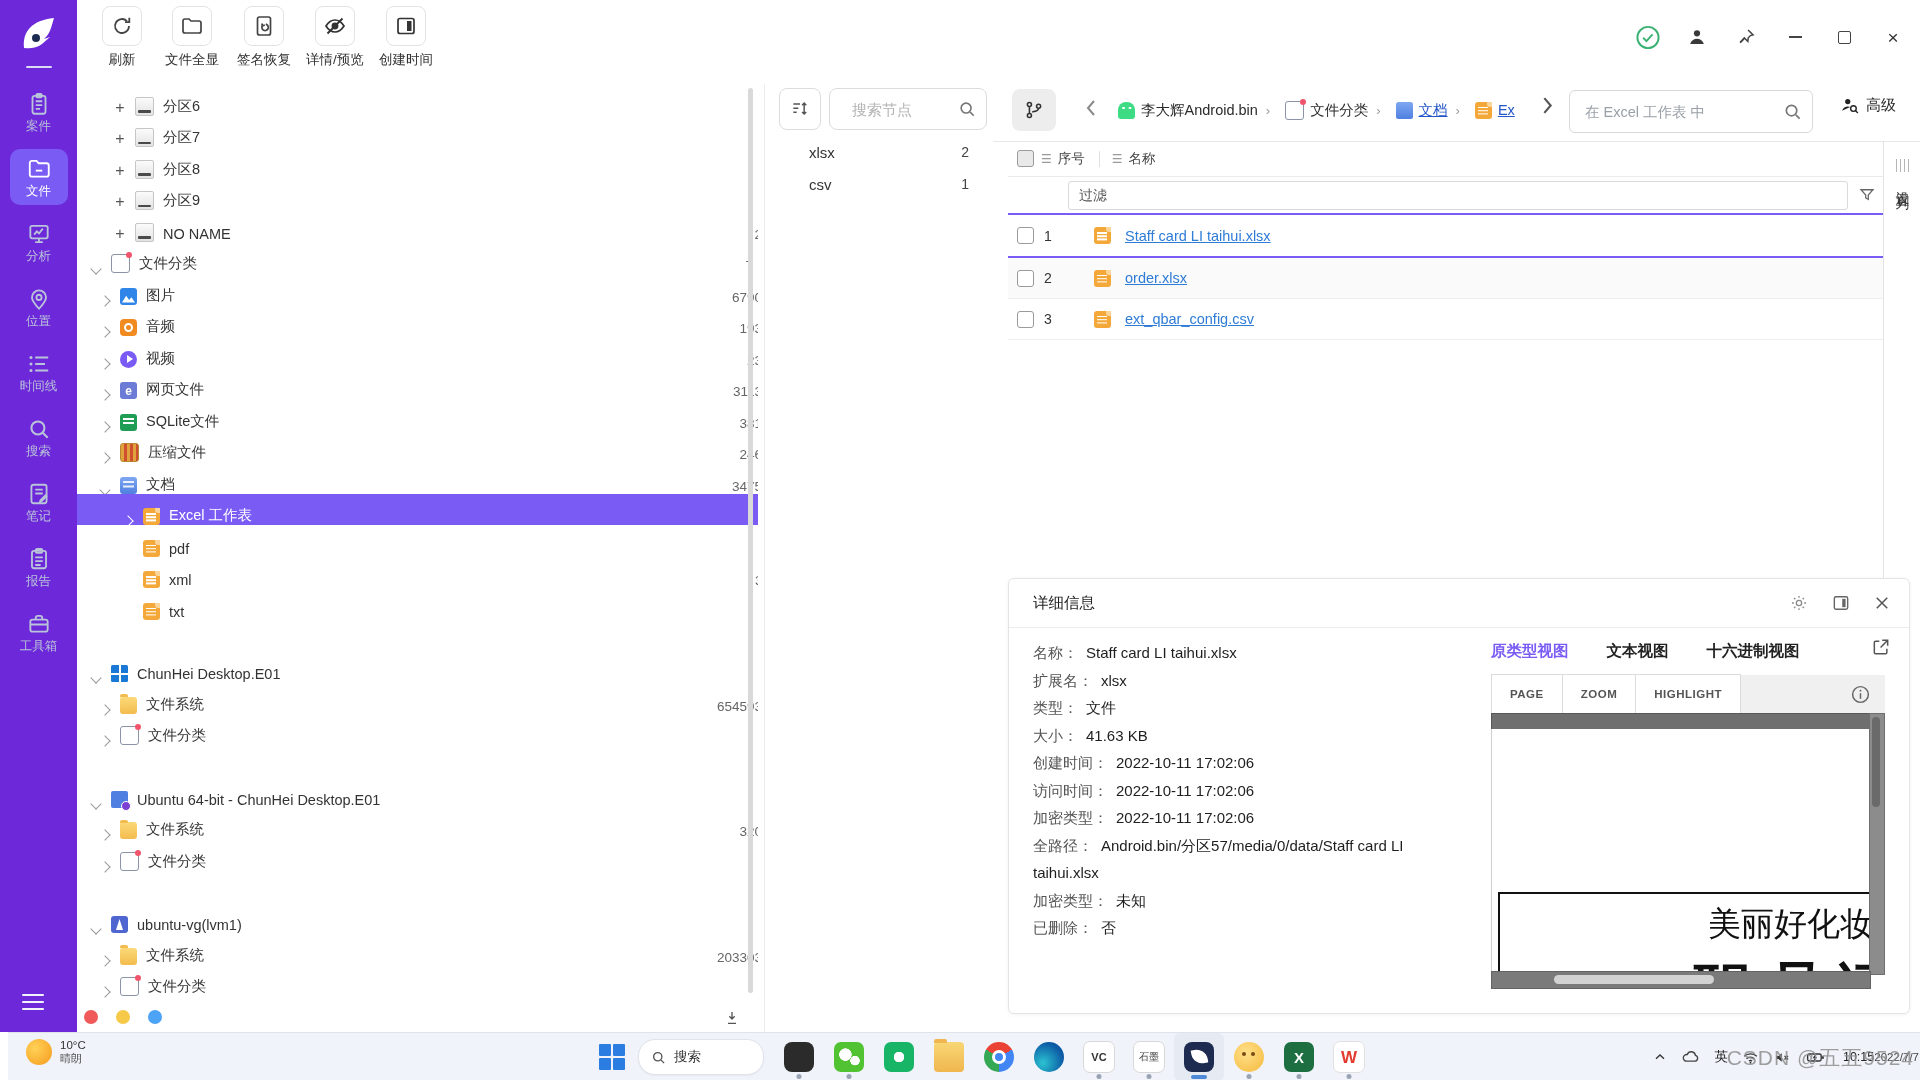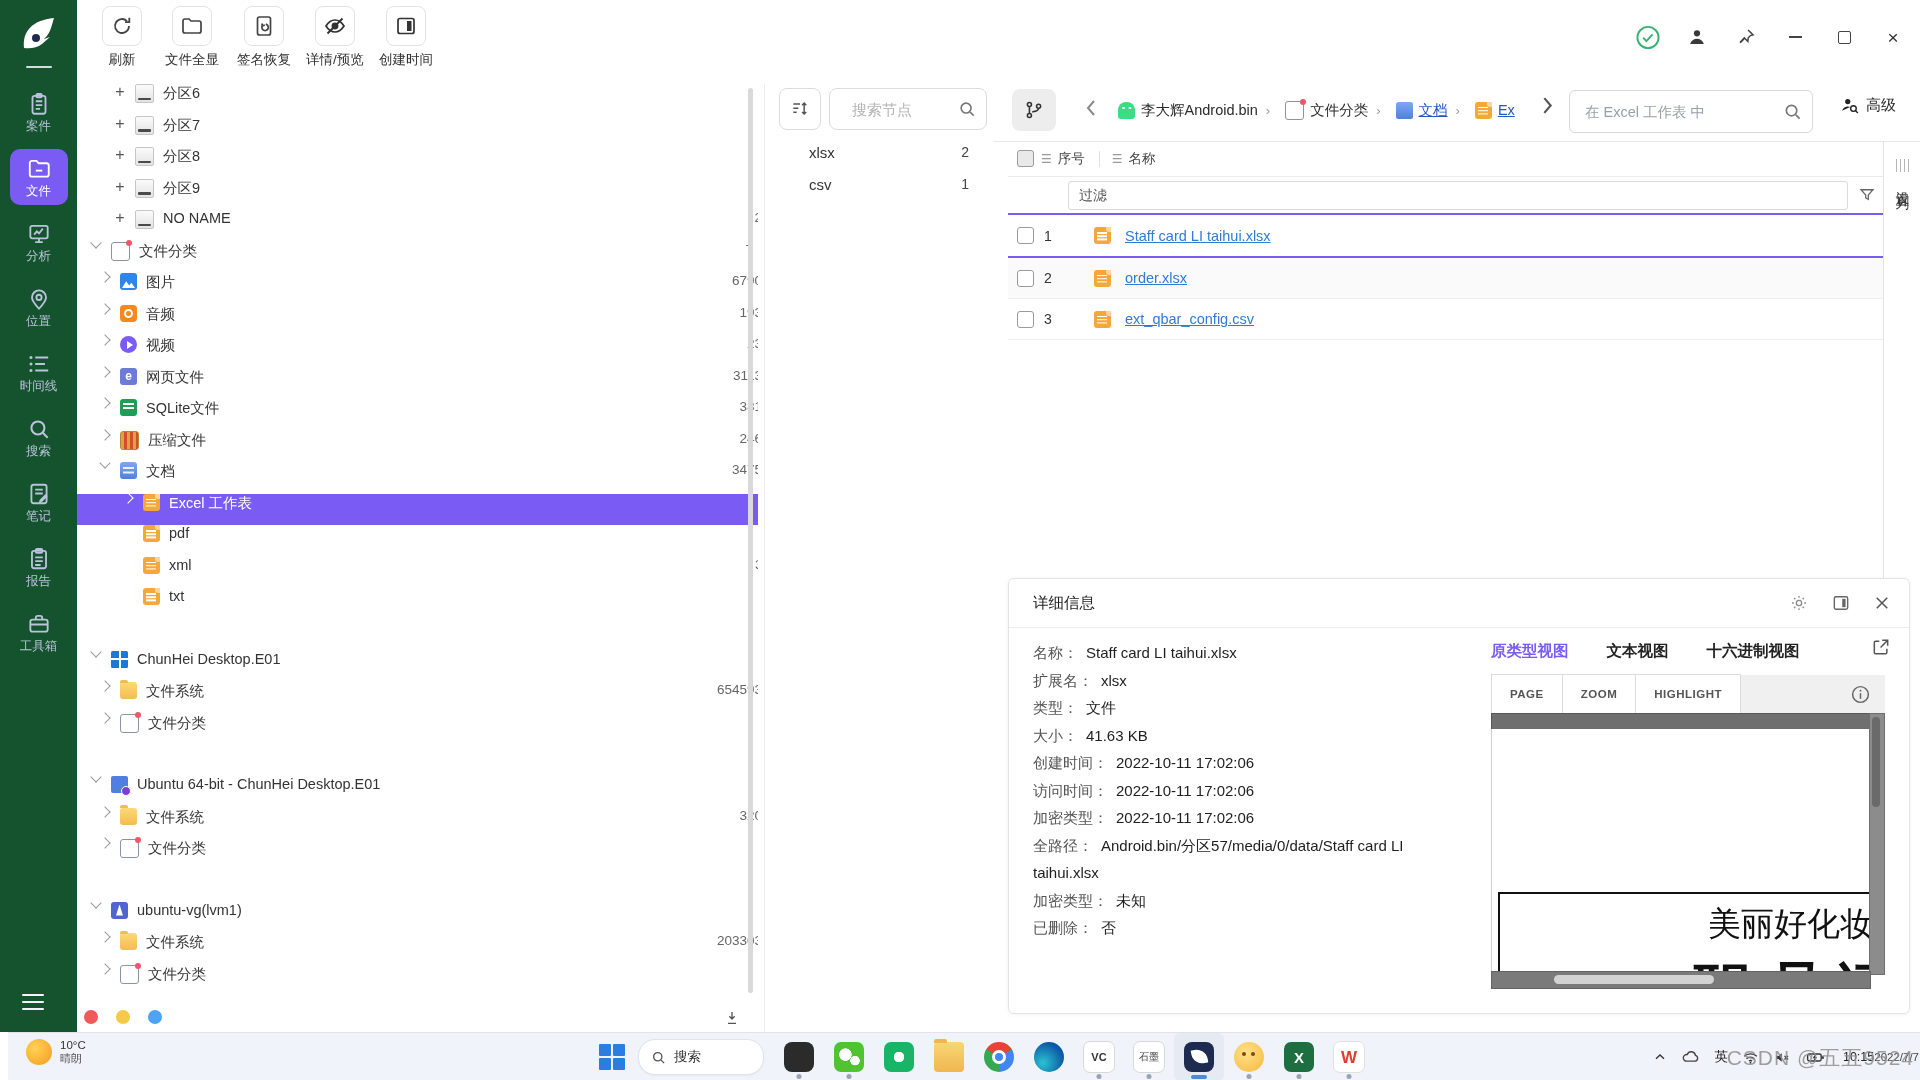--- a/index.html
+++ b/index.html
@@ -1,21 +1,21 @@
 <!DOCTYPE html>
 <html><head>
 <meta charset="utf-8">
 <style>
   html,body{margin:0;padding:0;width:1920px;height:1080px;overflow:hidden;
     font-family:"Liberation Sans","DejaVu Sans",sans-serif;background:#fff;}
   #app{position:relative;width:1920px;height:1080px;background:#fff;}
   svg{display:block}
 
   
-  #rail{position:absolute;left:0;top:0;width:77px;height:1032px;background:#14532d;z-index:30;}
+  #rail{position:absolute;left:0;top:0;width:77px;height:1032px;background:#6d28d9;z-index:30;}
   #logo{position:absolute;left:14px;top:10px;width:48px;height:48px;}
   #logo-bar{position:absolute;left:26px;top:66px;width:26px;height:2px;background:#e8ecf5;border-radius:1px;opacity:.9}
   #rail-items{position:absolute;left:0;top:84px;width:77px;display:flex;flex-direction:column;align-items:center;gap:9px;}
   .rail-item{width:58px;height:56px;border-radius:10px;display:flex;flex-direction:column;align-items:center;justify-content:center;gap:3px;color:#b9c3da;cursor:pointer;}
   .rail-item .rlabel{font-size:12.5px;line-height:1;}
   .rail-item.active{background:#7a5cf5;color:#fff;}
   #rail-burger{position:absolute;left:22px;bottom:22px;width:22px;height:16px;display:flex;flex-direction:column;justify-content:space-between;cursor:pointer}
   #rail-burger i{display:block;height:2.2px;background:#f2f4fa;border-radius:1px}
 
   
@@ -24,21 +24,21 @@
   .tool-ic{width:38px;height:38px;border:1px solid #e3e3e3;border-radius:8px;display:flex;align-items:center;justify-content:center;background:#fff;}
   .tool-lbl{margin-top:5px;font-size:13.5px;color:#333;white-space:nowrap}
   #winctl{position:absolute;right:14px;top:24px;display:flex;align-items:center;gap:23px;}
   .wc{width:26px;height:26px;display:flex;align-items:center;justify-content:center;cursor:pointer}
   .wc-min i{width:13px;height:2px;background:#444;display:block}
   .wc-max i{width:11px;height:11px;border:1.6px solid #444;border-radius:2px;display:block}
   .wc-close{font-size:19px;color:#333;line-height:1}
 
   
   #tree{position:absolute;left:77px;top:84px;width:681px;height:948px;background:#fff;overflow:hidden;}
-  .row{position:relative;display:flex;align-items:flex-start;height:31.5px;width:100%;cursor:pointer;}
+  .row{position:relative;display:flex;align-items:flex-end;height:31.5px;width:100%;cursor:pointer;}
   .row .exp{width:16px;display:flex;align-items:center;justify-content:center;flex:0 0 auto;color:#666;}
   .chev{display:inline-block;width:7px;height:7px;border-right:1.6px solid #9a9a9a;border-bottom:1.6px solid #9a9a9a;}
   .e-right .chev{transform:rotate(-45deg);}
   .e-down  .chev{transform:rotate(45deg);margin-top:-3px}
   .e-plus .exp::before{content:"+";font-size:16px;color:#555;line-height:1}
   .row .lbl{margin-left:9px;font-size:14.5px;color:#333;white-space:nowrap}
   .row .cnt{margin-left:auto;margin-right:16px;font-size:13.5px;color:#666;}
   .row.d0{padding-left:11px}.row.d1{padding-left:20px}.row.d2{padding-left:35px}.row.d3{padding-left:43px}
   .row.gap{margin-top:31px}
   .row.sel{background:#7a5cf5;}

